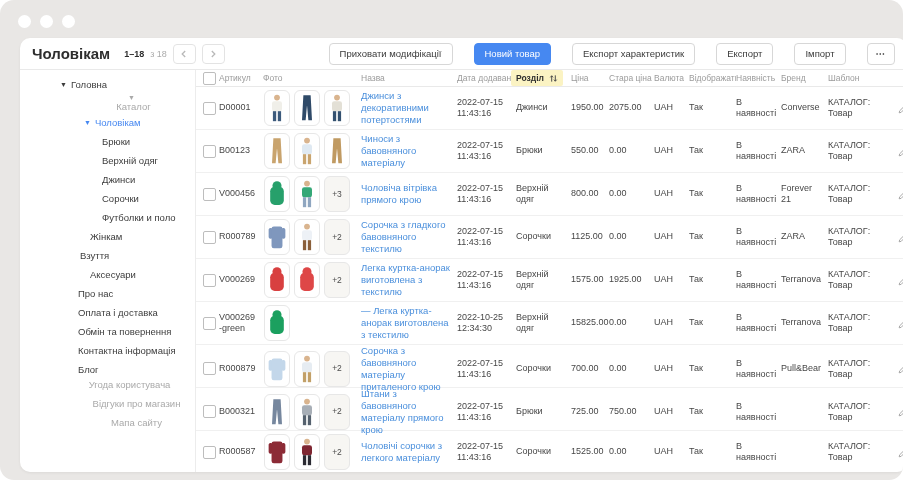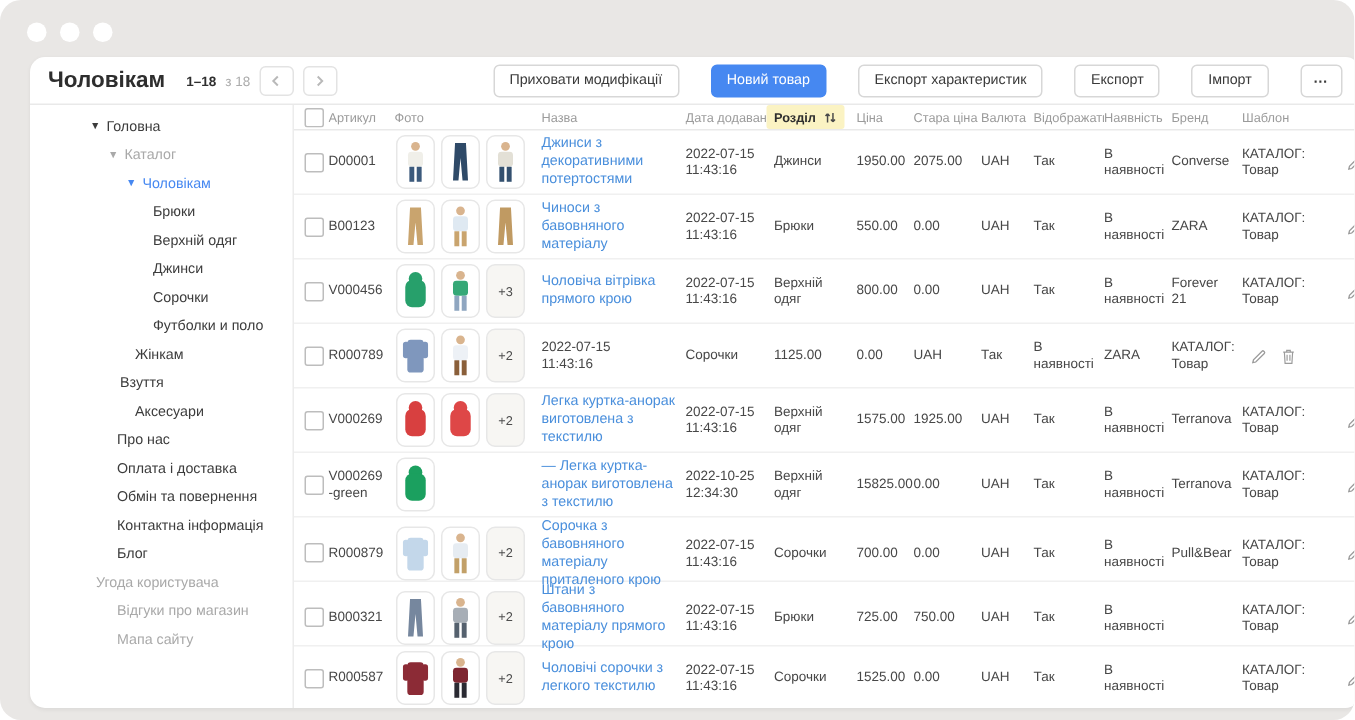--- a/index.html
+++ b/index.html
@@ -17,21 +17,21 @@
   .pg-btn{width:23px;height:20px;border:1px solid #e3e3e3;border-radius:4px;background:#fff;display:flex;align-items:center;justify-content:center;padding:0;cursor:pointer;}
   .toolbar{margin-left:auto;display:flex;align-items:center;gap:21px;}
   .btn{height:22px;padding:0 10px;border:1px solid #d7d7d7;border-radius:4px;background:#fff;font-size:9.5px;color:#3a3a3a;display:flex;align-items:center;cursor:pointer;font-family:inherit;white-space:nowrap;}
   .btn.primary{background:#4688f1;border-color:#4688f1;color:#fff;}
   .btn.more{padding:0 8px;font-weight:700;letter-spacing:1px;}
   
   .bodyrow{display:flex;height:402px;}
   .sidebar{width:144px;flex-shrink:0;border-right:1px solid #ececec;padding-top:5px;box-sizing:border-box;margin-left:32px;}
   .s-item{height:19px;display:flex;align-items:center;font-size:9.5px;color:#3c3c3c;cursor:pointer;white-space:nowrap;}
   .s-item .chev{font-size:7px;margin-right:4px;position:relative;top:0px;}
-  .s-item.muted{color:#a9a9a9;}
+  .s-item.muted{color:#a9a9a9;flex-direction:column;}
   .s-item.active{color:#4688f1;}
   
   .table{flex:1;display:flex;flex-direction:column;min-width:0;}
   .grid{display:grid;grid-template-columns:23px 44px 98px 96px 59px 55px 38px 45px 35px 47px 45px 47px 64px 1fr;align-items:center;}
   .thead{height:24px;border-bottom:1px solid #e9e9e9;font-size:8.5px;color:#9b9b9b;}
   .th{padding-right:5px;white-space:nowrap;overflow:hidden;}
   .th.sec{overflow:visible;}
   .chip{display:inline-flex;align-items:center;gap:5px;background:#fbf3c3;padding:3px 5px;border-radius:2px;color:#2e2e2e;font-weight:700;margin-left:-5px;}
   .trow{height:42px;border-bottom:1px solid #f0f0f0;font-size:9px;color:#474747;}
   .cell{padding-right:5px;line-height:1.25;min-width:0;}
@@ -349,20 +349,23 @@
                   <span class="thumb">
                     <svg width="20" height="30" viewBox="0 0 22 32">
                       <circle cx="11" cy="4.5" r="3.2" fill="#d9b48e"></circle>
                       <rect x="5.5" y="8.5" width="11" height="11" rx="2.5" fill="#edf1f6"></rect>
                       <rect x="6.5" y="19.5" width="3.6" height="11" fill="#8a5f3a"></rect>
                       <rect x="11.9" y="19.5" width="3.6" height="11" fill="#8a5f3a"></rect>
                     </svg>
                   </span>
                   <span class="thumb more-badge">+2</span>
                 </div>
+    <div class="cell c-name">
+                  <a href="#">Сорочка з гладкого бавовняного текстилю</a>
+                </div>
     <div class="cell">
                   <div>2022-07-15</div>
                   <div>11:43:16</div>
                 </div>
     <div class="cell">Сорочки</div>
     <div class="cell">1125.00</div>
     <div class="cell">0.00</div>
     <div class="cell">UAH</div>
     <div class="cell">Так</div>
     <div class="cell">В наявності</div>
@@ -587,21 +590,21 @@
                     <svg width="20" height="30" viewBox="0 0 22 32">
                       <circle cx="11" cy="4.5" r="3.2" fill="#d9b48e"></circle>
                       <rect x="5.5" y="8.5" width="11" height="11" rx="2.5" fill="#7e2631"></rect>
                       <rect x="6.5" y="19.5" width="3.6" height="11" fill="#2a2a32"></rect>
                       <rect x="11.9" y="19.5" width="3.6" height="11" fill="#2a2a32"></rect>
                     </svg>
                   </span>
                   <span class="thumb more-badge">+2</span>
                 </div>
     <div class="cell c-name">
-                  <a href="#">Чоловічі сорочки з легкого текстилю</a>
+                  <a href="#">Чоловічі сорочки з легкого матеріалу</a>
                 </div>
     <div class="cell">
                   <div>2022-07-15</div>
                   <div>11:43:16</div>
                 </div>
     <div class="cell">Сорочки</div>
     <div class="cell">1525.00</div>
     <div class="cell">0.00</div>
     <div class="cell">UAH</div>
     <div class="cell">Так</div>

